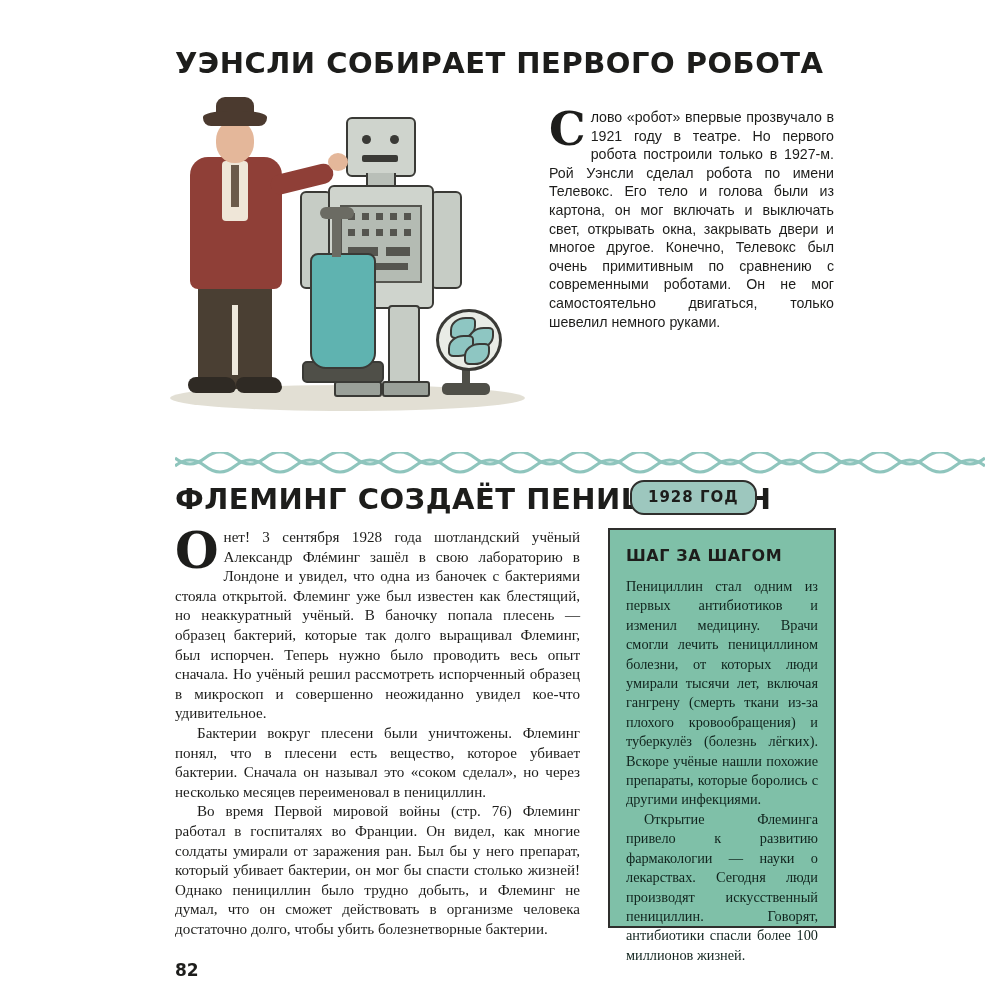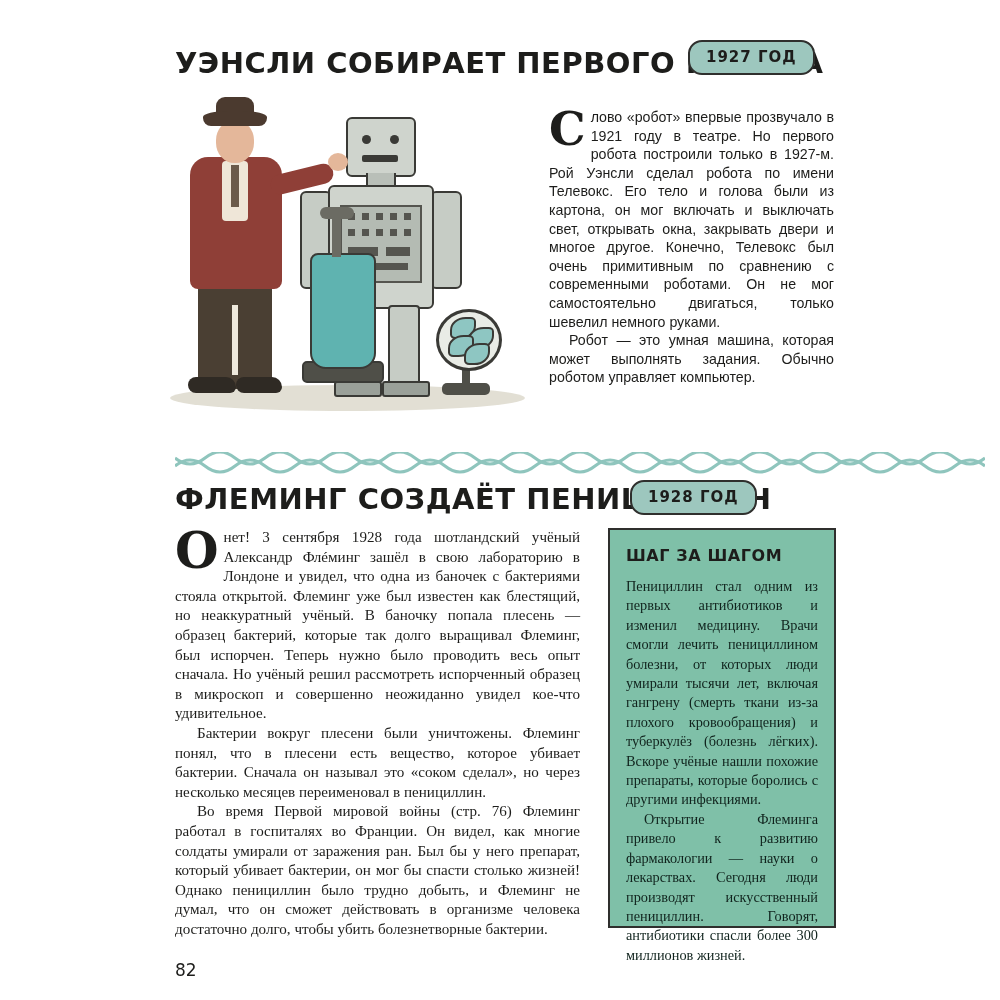--- a/index.html
+++ b/index.html
@@ -303,33 +303,32 @@
     color: #10231d;
     text-indent: 18px;
   }
   .sidebox p.first { text-indent: 0; }
 
   .page-number {
     position: absolute;
     left: 175px;
     top: 960px;
     font-family: "DejaVu Sans", sans-serif;
-    font-weight: normal;
+    font-weight: bold;
     font-size: 17px;
     color: #1d1d1b;
   }
 </style>
 </head>
 <body>
 
 <div class="page">
 
   <div class="sec1-header">
     <div class="title sec1-title">УЭНСЛИ СОБИРАЕТ ПЕРВОГО РОБОТА</div>
-    <div class="year-badge badge1">1927 ГОД</div>
   </div>
 
   <div class="illus">
     <div class="ground"></div>
 
     <div class="rb-armL"></div>
     <div class="rb-armR"></div>
     <div class="rb-head"></div>
     <div class="rb-eye l"></div>
     <div class="rb-eye r"></div>
@@ -377,21 +376,20 @@
     <div class="man-tie"></div>
     <div class="man-arm"></div>
     <div class="man-hand"></div>
     <div class="man-head"></div>
     <div class="man-hat-top"></div>
     <div class="man-hat"></div>
   </div>
 
   <div class="col-right">
     <p class="first"><span class="dropcap">С</span><span>лово «робот» впервые прозвучало в 1921 году в театре. Но первого робота построили только в 1927-м. Рой Уэнсли сделал робота по имени Телевокс. Его тело и голова были из картона, он мог включать и выключать свет, открывать окна, закрывать двери и многое другое. Конечно, Телевокс был очень примитивным по сравнению с современными роботами. Он не мог самостоятельно двигаться, только шевелил немного руками.</span></p>
-    <p><span>Робот — это умная машина, которая может выполнять задания. Обычно роботом управляет компьютер.</span></p>
   </div>
 
   <div class="wave">
     <svg width="810" height="22" viewBox="0 0 810 22" preserveAspectRatio="none">
       <path d="M0,14 Q15,2 30,14 T60,14 T90,14 T120,14 T150,14 T180,14 T210,14 T240,14 T270,14 T300,14 T330,14 T360,14 T390,14 T420,14 T450,14 T480,14 T510,14 T540,14 T570,14 T600,14 T630,14 T660,14 T690,14 T720,14 T750,14 T780,14 T810,14" fill="none" stroke="#8fc5bd" stroke-width="3"></path>
       <path d="M0,6 Q15,18 30,6 T60,6 T90,6 T120,6 T150,6 T180,6 T210,6 T240,6 T270,6 T300,6 T330,6 T360,6 T390,6 T420,6 T450,6 T480,6 T510,6 T540,6 T570,6 T600,6 T630,6 T660,6 T690,6 T720,6 T750,6 T780,6 T810,6" fill="none" stroke="#8fc5bd" stroke-width="3"></path>
     </svg>
   </div>
 
   <div class="title sec2-title">ФЛЕМИНГ СОЗДАЁТ ПЕНИЦИЛЛИН</div>
@@ -399,18 +397,18 @@
 
   <div class="body-col">
     <p class="first"><span class="dropcap">О</span><span>нет! 3 сентября 1928 года шотландский учёный Александр Флéминг зашёл в свою лабораторию в Лондоне и увидел, что одна из баночек с бактериями стояла открытой. Флеминг уже был известен как блестящий, но неаккуратный учёный. В баночку попала плесень — образец бактерий, которые так долго выращивал Флеминг, был испорчен. Теперь нужно было проводить весь опыт сначала. Но учёный решил рассмотреть испорченный образец в микроскоп и совершенно неожиданно увидел кое-что удивительное.</span></p>
     <p><span>Бактерии вокруг плесени были уничтожены. Флеминг понял, что в плесени есть вещество, которое убивает бактерии. Сначала он называл это «соком сделал», но через несколько месяцев переименовал в пенициллин.</span></p>
     <p><span>Во время Первой мировой войны (стр. 76) Флеминг работал в госпиталях во Франции. Он видел, как многие солдаты умирали от заражения ран. Был бы у него препарат, который убивает бактерии, он мог бы спасти столько жизней! Однако пенициллин было трудно добыть, и Флеминг не думал, что он сможет действовать в организме человека достаточно долго, чтобы убить болезнетворные бактерии.</span></p>
   </div>
 
   <div class="sidebox">
     <h3>ШАГ ЗА ШАГОМ</h3>
     <p class="first">Пенициллин стал одним из первых антибиотиков и изменил медицину. Врачи смогли лечить пенициллином болезни, от которых люди умирали тысячи лет, включая гангрену (смерть ткани из-за плохого кровообращения) и туберкулёз (болезнь лёгких). Вскоре учёные нашли похожие препараты, которые боролись с другими инфекциями.</p>
-    <p>Открытие Флеминга привело к развитию фармакологии — науки о лекарствах. Сегодня люди производят искусственный пенициллин. Говорят, антибиотики спасли более 300 миллионов жизней.</p>
+    <p>Открытие Флеминга привело к развитию фармакологии — науки о лекарствах. Сегодня люди производят искусственный пенициллин. Говорят, антибиотики спасли более 100 миллионов жизней.</p>
   </div>
 
   <div class="page-number">82</div>
 
 </div>
 
 </body></html>

